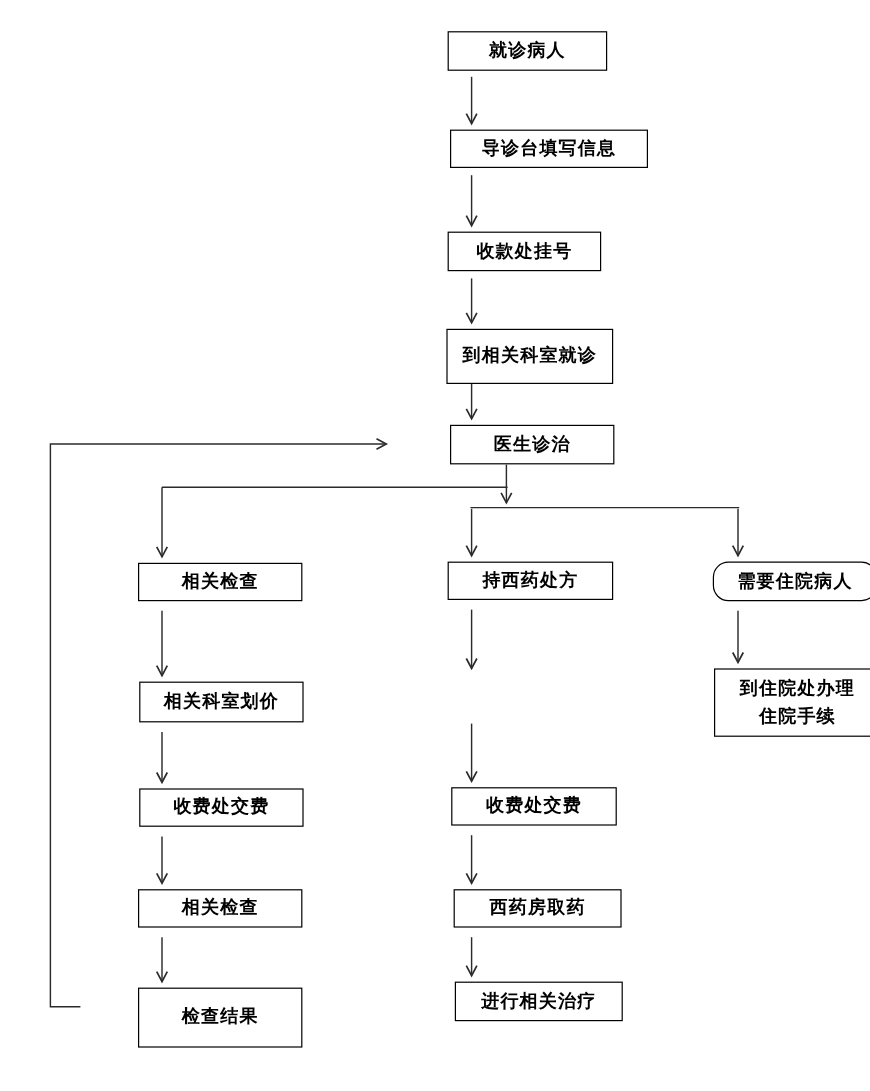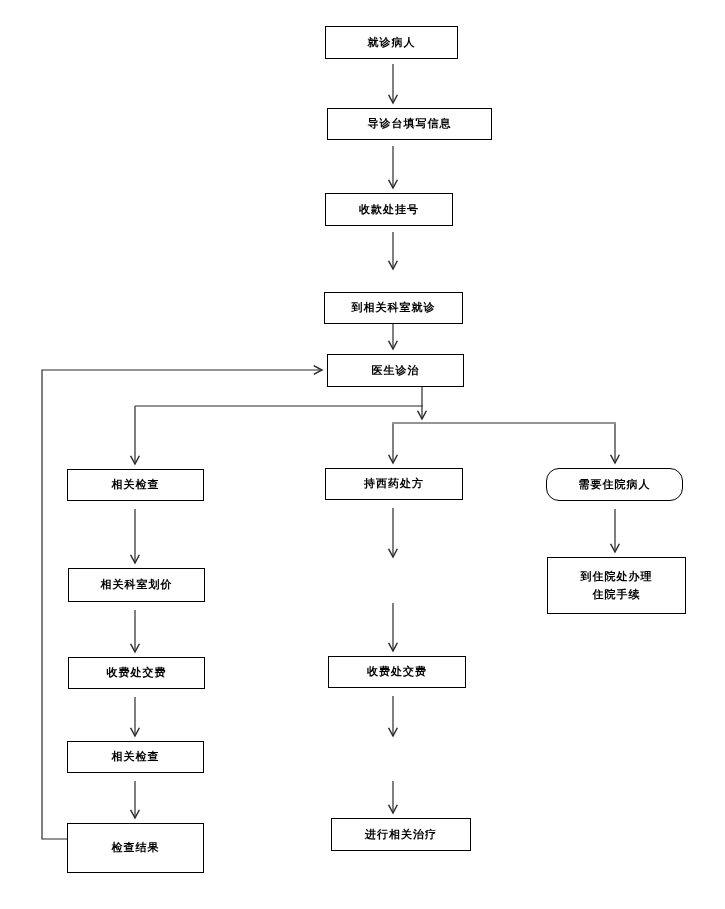--- a/index.html
+++ b/index.html
@@ -19,35 +19,36 @@
     position: absolute;
     left: 0; top: 0;
     width: 725px; height: 909px;
   }
   .node {
     position: absolute;
     box-sizing: border-box;
     border: 1px solid #000000;
     background: #ffffff;
     color: #000000;
-    font-size: 11px;
+    font-size: 15px;
     font-weight: bold;
     letter-spacing: 1px;
     display: flex;
     align-items: center;
     justify-content: center;
     text-align: center;
     white-space: pre-line;
     line-height: 1.55;
+    margin-left: 48px;
   }
   
   .n-visit_patient    { left: 325px; top: 26px;  width: 133px; height: 33px; }
   .n-guide_desk       { left: 327px; top: 108px; width: 165px; height: 32px; }
   .n-register         { left: 325px; top: 193px; width: 128px; height: 33px; }
-  .n-go_department    { left: 324px; top: 292px; width: 139px; height: 32px; }
+  .n-go_department    { left: 324px; top: 274px; width: 139px; height: 46px; }
   .n-doctor_treat     { left: 327px; top: 354px; width: 137px; height: 33px; }
   
   .n-exam_1           { left: 67px;  top: 469px; width: 137px; height: 32px; }
   .n-exam_pricing     { left: 68px;  top: 568px; width: 137px; height: 34px; }
   .n-pay_fee_left     { left: 68px;  top: 657px; width: 137px; height: 32px; }
   .n-exam_2           { left: 67px;  top: 741px; width: 137px; height: 32px; }
   .n-exam_result      { left: 67px;  top: 823px; width: 137px; height: 50px; }
   
   .n-prescription     { left: 325px; top: 468px; width: 138px; height: 32px; }
   .n-pharmacy_pricing { left: 327px; top: 562px; width: 137px; height: 33px; }
@@ -106,19 +107,20 @@
   <div class="node n-doctor_treat">医生诊治</div>
 
   <div class="node n-exam_1">相关检查</div>
   <div class="node n-exam_pricing">相关科室划价</div>
   <div class="node n-pay_fee_left">收费处交费</div>
   <div class="node n-exam_2">相关检查</div>
   <div class="node n-exam_result">检查结果</div>
 
   <div class="node n-prescription">持西药处方</div>
   <div class="node n-pay_fee_mid">收费处交费</div>
+  <div class="node n-get_medicine">西药房取药</div>
   <div class="node n-treatment">进行相关治疗</div>
 
   <div class="node n-inpatient">需要住院病人</div>
   <div class="node n-admission">到住院处办理
 住院手续</div>
 
 </div>
 
 </body></html>

